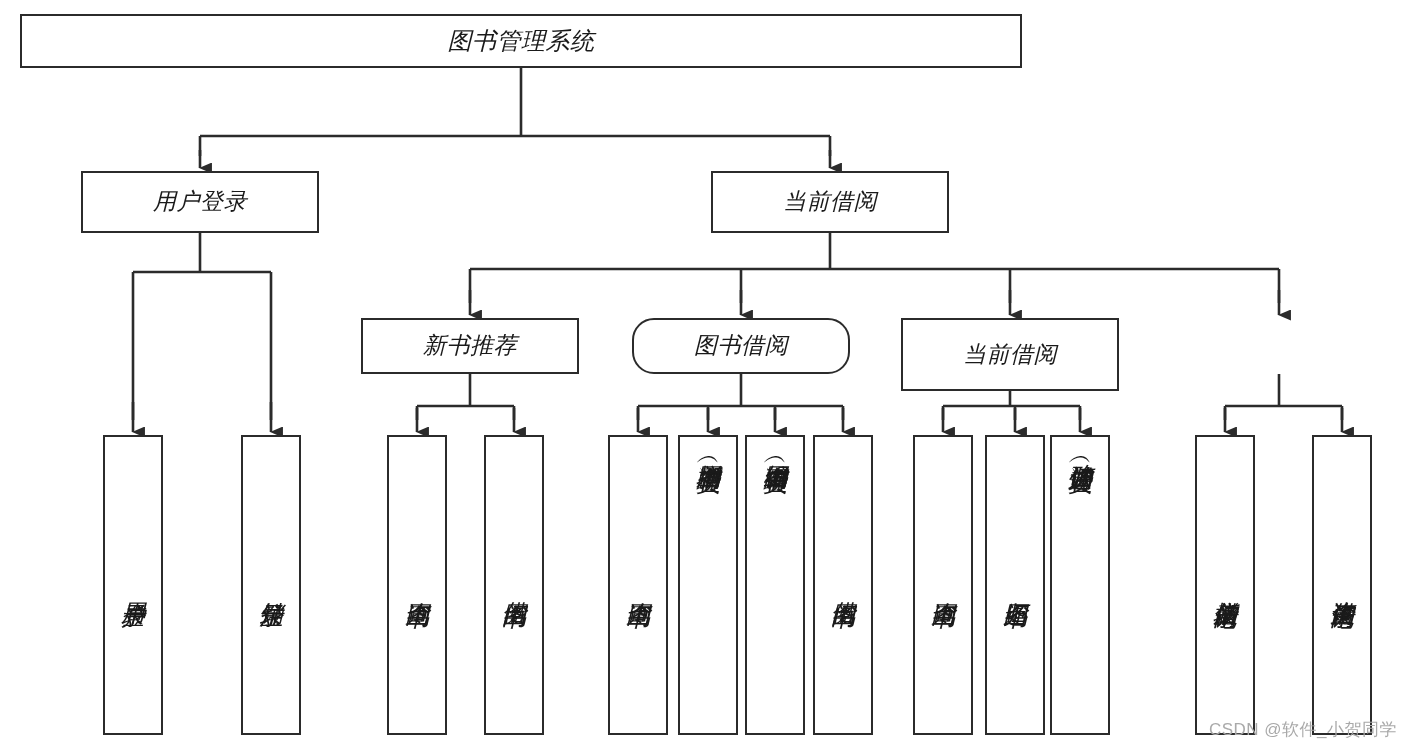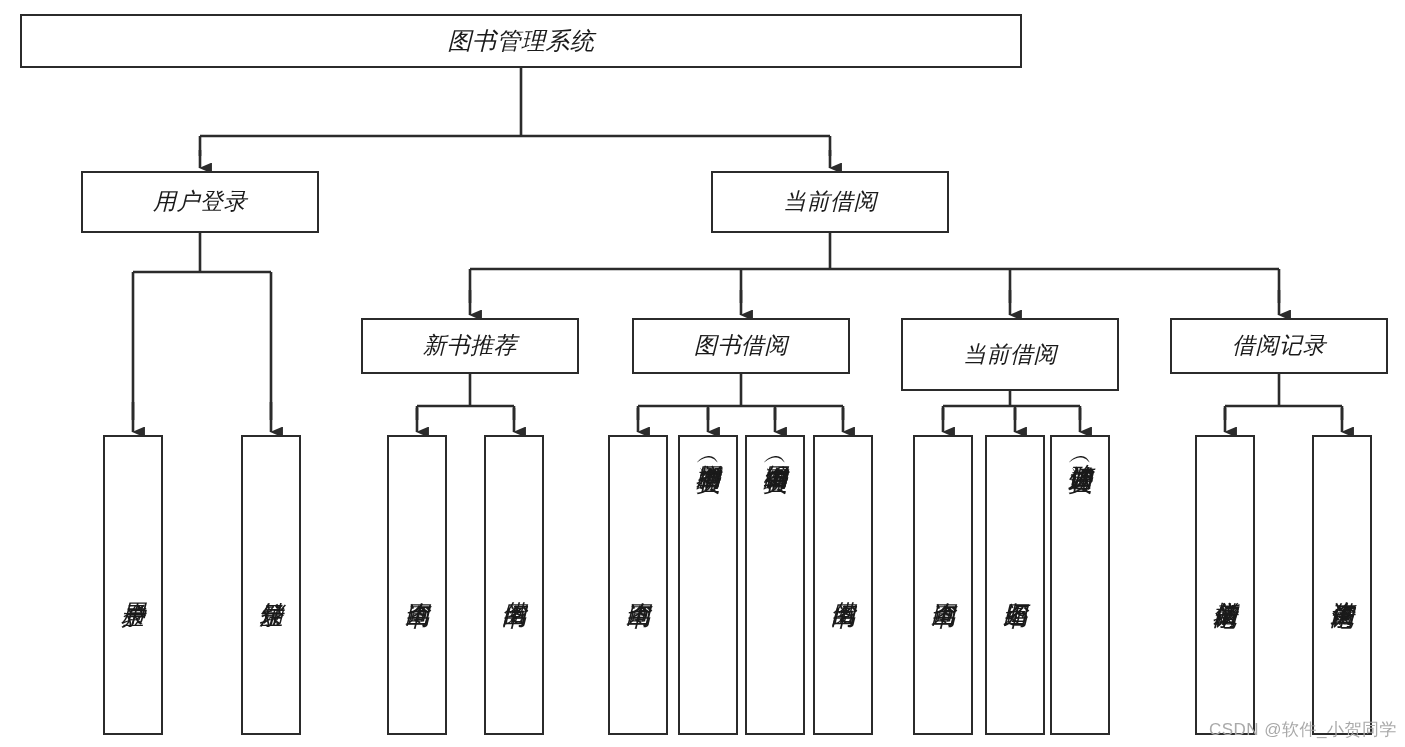--- a/index.html
+++ b/index.html
@@ -164,29 +164,26 @@
   <div class="node horiz" id="node-l2-0" style="left: 81px; top: 171px; width: 238px; height: 62px;">
     <span class="node-label">用户登录</span>
   </div>
   <div class="node horiz" id="node-l2-1" style="left: 711px; top: 171px; width: 238px; height: 62px;">
     <span class="node-label">当前借阅</span>
   </div>
 
   <div class="node horiz" id="node-l3-0" style="left: 361px; top: 318px; width: 218px; height: 56px;">
     <span class="node-label">新书推荐</span>
   </div>
-  <div class="node horiz" id="node-l3-1" style="left: 632px; top: 318px; width: 218px; height: 56px;">
+  <div class="node horiz" id="node-l3-1" style="left: 632px; top: 318px; width: 218px; height: 56px; border-radius: 22px;">
     <span class="node-label">图书借阅</span>
   </div>
   <div class="node horiz" id="node-l3-2" style="left: 901px; top: 318px; width: 218px; height: 73px;">
     <span class="node-label">当前借阅</span>
   </div>
-  <div class="node horiz" id="node-l3-3" style="left: 1170px; top: 318px; width: 218px; height: 56px;">
-    <span class="node-label">借阅记录</span>
-  </div>
 
   <div class="node vert center-text" id="node-leaf-0" style="left: 103px; top: 435px; width: 60px; height: 300px;">
     <span class="node-label">用户登录</span>
   </div>
   <div class="node vert center-text" id="node-leaf-1" style="left: 241px; top: 435px; width: 60px; height: 300px;">
     <span class="node-label">注销登录</span>
   </div>
   <div class="node vert center-text" id="node-leaf-2" style="left: 387px; top: 435px; width: 60px; height: 300px;">
     <span class="node-label">查询图书</span>
   </div>

